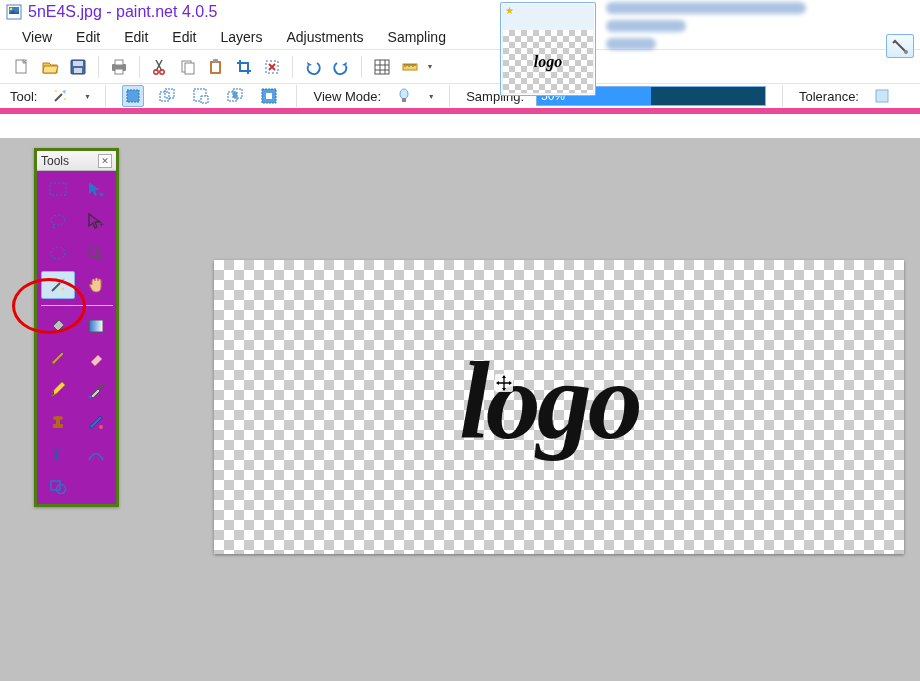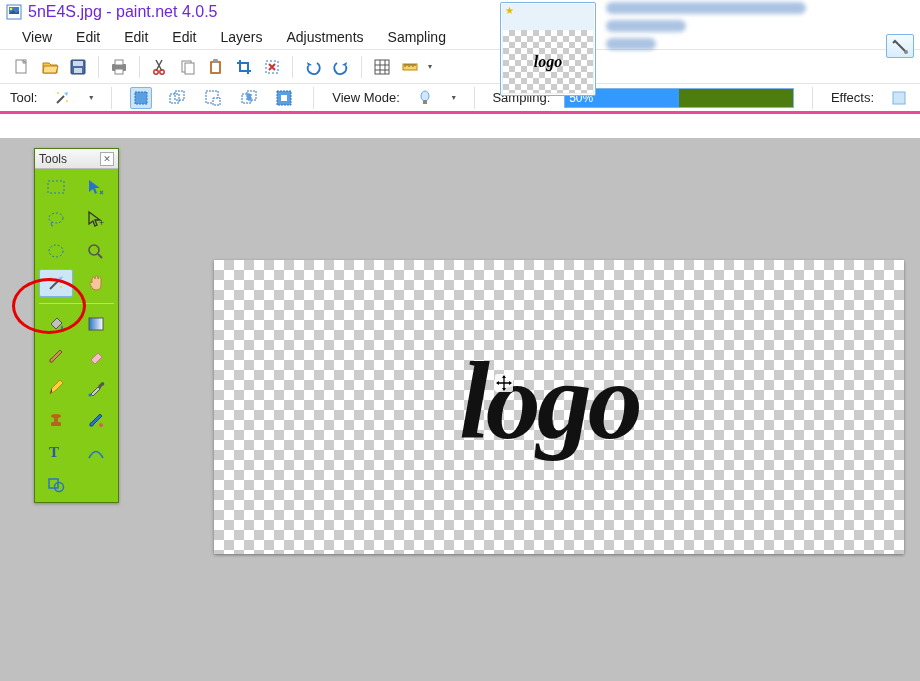--- a/index.html
+++ b/index.html
@@ -13,25 +13,25 @@
   
   .menubar { height: 26px; background: #fff; display: flex; align-items: center; padding: 0 10px; gap: 0; border-bottom: 1px solid #e5e5e5; }
   .menubar .menu-item { padding: 4px 12px; font-size: 14px; color: #222; cursor: default; }
 
   
   .maintoolbar { height: 34px; background: #fff; display: flex; align-items: center; padding: 0 10px; gap: 4px; border-bottom: 1px solid #e5e5e5; }
   .tb-btn { width: 24px; height: 24px; display: flex; align-items: center; justify-content: center; border-radius:2px; }
   .tb-sep { width: 1px; height: 22px; background: #e0e0e0; margin: 0 4px; }
 
   
-  .optionsbar { height: 30px; background: #fff; display: flex; align-items: center; padding: 0 10px; gap: 12px; border-bottom: 3px solid #ec4899; font-size: 13px; color: #222; justify-content: space-between; }
+  .optionsbar { height: 30px; background: #fff; display: flex; align-items: center; padding: 0 10px; gap: 12px; border-bottom: 6px solid #ec4899; font-size: 13px; color: #222; }
   .optionsbar .label { white-space: nowrap; }
   .opt-btn { width: 22px; height: 22px; display: flex; align-items: center; justify-content: center; border: 1px solid transparent; border-radius: 2px; }
   .opt-btn.active { background: #cde6f7; border-color: #7eb4ea; }
-  .tolerance-box { border: 1px solid #7eb4ea; width: 230px; height: 20px; position: relative; background: #4d7c0f; }
+  .tolerance-box { border: 1px solid #7eb4ea; width: 230px; height: 20px; position: relative; background: #0c4a6e; }
   .tolerance-fill { position: absolute; left: 0; top: 0; bottom: 0; width: 50%; background: #3399ff; }
   .tolerance-text { position: absolute; left: 4px; top: 2px; color: #fff; font-size: 12px; }
   .dropdown-arrow { font-size: 8px; color: #555; margin-left: 2px; }
 
   
   .thumbstrip { position: absolute; top: 0; left: 500px; height: 100px; display: flex; align-items: flex-start; padding-top:2px; }
   .thumb { width: 96px; height: 94px; border: 1px solid #7eb4ea; background: #e8f2fb; padding: 2px; display:flex; flex-direction:column; border-radius:2px; box-shadow: inset 0 0 0 1px #fff; }
   .thumb .star { font-size: 10px; color: #e6b800; padding-left: 2px; }
   .thumb-canvas { flex: 1; margin-top: 14px;
     background:
@@ -49,21 +49,21 @@
   .bg-blur .r2 { width:80px; }
   .bg-blur .r3 { width:50px; }
 
   
   .gear-corner { position:absolute; top:34px; right:6px; width:28px; height:24px; border:1px solid #7eb4ea; background: linear-gradient(#f4fbff,#d9edfc); display:flex; align-items:center; justify-content:center; border-radius:2px; }
 
   
   .workspace { position: absolute; top: 138px; left: 0; right: 0; bottom: 0; background: #c0c0c0; }
 
   
-  .tools-window { position: absolute; top: 148px; left: 34px; width: 85px; background: #84cc16; border: 1px solid #4d7c0f; box-shadow: 0 1px 3px rgba(0,0,0,0.3); }
+  .tools-window { position: absolute; top: 148px; left: 34px; width: 85px; background: #a21caf; border: 3px solid #4d7c0f; box-shadow: 0 1px 3px rgba(0,0,0,0.3); }
   .tools-title { background: linear-gradient(#f8f8f8,#e6e6e6); height: 20px; display: flex; align-items: center; justify-content: space-between; padding: 0 4px; border-bottom: 1px solid #bbb; }
   .tools-title span { font-size: 12px; color: #333; }
   .tools-title .close-x { width: 14px; height: 14px; border: 1px solid #aaa; display:flex;align-items:center;justify-content:center; font-size:9px; color:#666; background:#fff; }
   .tools-grid { padding: 4px; display: grid; grid-template-columns: 1fr 1fr; gap: 4px; }
   .tool-btn { width: 34px; height: 28px; display: flex; align-items: center; justify-content: center; border: 1px solid transparent; border-radius:2px; }
   .tool-btn.selected { background: #cde6f7; border-color: #7eb4ea; }
   .tool-sep { grid-column: 1 / span 2; height: 1px; background: #c8c8c8; margin: 2px 0; }
 
   
   .red-circle { position:absolute; top:278px; left:12px; width:74px; height:56px; border:3px solid #e60000; border-radius:50% / 50%; pointer-events:none; z-index:50; }
@@ -257,21 +257,21 @@
   <span class="dropdown-arrow">▾</span>
   <div class="tb-sep"></div>
 
   <span class="label">Sampling:</span>
   <div class="tolerance-box">
     <div class="tolerance-fill"></div>
     <div class="tolerance-text">50%</div>
   </div>
   <div class="tb-sep"></div>
 
-  <span class="label">Effects:</span>
+  <span class="label">Tolerance:</span>
   <div class="opt-btn">
       <svg width="16" height="16">
         <rect x="2" y="2" width="12" height="12" fill="#cde6f7" stroke="#7eb4ea"></rect>
       </svg>
     </div>
 </div>
 
 <div class="thumbstrip">
   <div class="thumb">
     <span class="star">★</span>

